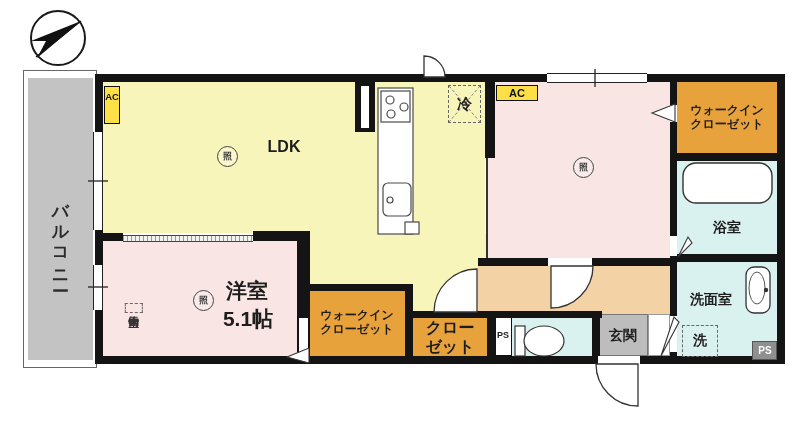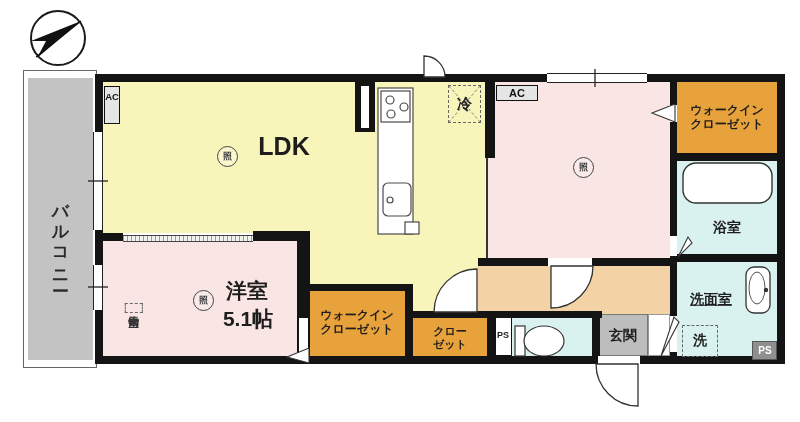--- a/index.html
+++ b/index.html
@@ -14,21 +14,21 @@
   .win-h{border-top:1.4px solid #222;border-bottom:1.4px solid #222;}
   .win-v{border-left:1.4px solid #222;border-right:1.4px solid #222;}
   .slide{position:absolute;z-index:35;box-sizing:border-box;
          background:repeating-linear-gradient(90deg,#9a9a9a 0 1px,#f1f1ee 1px 4px);
          border-top:1.2px solid #444;border-bottom:1.2px solid #444;}
   .lbl{position:absolute;transform:translate(-50%,-50%);font-weight:bold;color:#1d1d1d;
        white-space:nowrap;z-index:50;text-align:center;line-height:1.18;}
   .light{position:absolute;width:19px;height:19px;border:1.2px solid #444;border-radius:50%;
          font-size:9px;line-height:19px;text-align:center;color:#333;z-index:50;
          background:rgba(255,255,255,.25);font-weight:bold;}
-  .tagbox{position:absolute;border:1.5px solid #111;background:#e5e5e5;text-align:center;
+  .tagbox{position:absolute;border:1.5px solid #111;background:#fde047;text-align:center;
           font-weight:bold;color:#111;z-index:45;box-sizing:border-box;}
   .dashbox{position:absolute;border:1.6px dashed #666;display:flex;align-items:center;
            justify-content:center;font-weight:bold;color:#222;z-index:45;box-sizing:border-box;}
   .vtext{writing-mode:vertical-rl;}
   svg.fixtures{position:absolute;left:0;top:0;z-index:40;pointer-events:none;}
 </style>
 </head>
 <body>
 
 <div id="plan">
@@ -139,40 +139,40 @@
     </g>
   </svg>
 
   <div class="tagbox" style="left:104px;top:86px;width:16px;height:38px;font-size:9.5px;line-height:1.7;word-break:break-all;padding-top:2px;">AC</div>
   <div class="tagbox" style="left:496px;top:85px;width:42px;height:16px;font-size:11px;line-height:14px;">AC</div>
   <div class="dashbox" style="left:448px;top:85px;width:33px;height:38px;font-size:15px;">冷</div>
   <div class="dashbox" style="left:682px;top:325px;width:36px;height:32px;font-size:14px;">洗</div>
   <div class="lbl" style="left:503px;top:336px;font-size:9px;width:12px;white-space:normal;word-break:break-all;line-height:1.5;">PS</div>
   <div class="lbl" style="left:765px;top:351px;font-size:10px;color:#fff;z-index:50;">PS</div>
 
-  <div class="lbl" style="left:284px;top:147px;font-size:25px;">LDK</div>
+  <div class="lbl" style="left:284px;top:147px;font-size:16px;">LDK</div>
   <div class="light" style="left:217px;top:146px;">照</div>
 
   <div class="light" style="left:573px;top:157px;">照</div>
 
   <div class="lbl" style="left:247px;top:291px;font-size:21px;">洋室</div>
   <div class="lbl" style="left:248px;top:319px;font-size:21px;">5.1帖</div>
   <div class="light" style="left:193px;top:290px;">照</div>
   <div class="lbl vtext" style="left:134px;top:308px;font-size:10.5px;border:1.2px dashed #666;padding:4px 2px;color:#333;">室内物干</div>
 
   <div class="lbl" style="left:727px;top:117px;font-size:12px;">
     <span>ウォークイン</span><br>
     <span>クローゼット</span>
   </div>
   <div class="lbl" style="left:357px;top:322px;font-size:12px;">
     <span>ウォークイン</span><br>
     <span>クローゼット</span>
   </div>
-  <div class="lbl" style="left:450px;top:338px;font-size:11px;">
+  <div class="lbl" style="left:450px;top:338px;font-size:16px;">
     <span>クロー</span><br>
     <span>ゼット</span>
   </div>
 
   <div class="lbl" style="left:727px;top:227px;font-size:14px;">浴室</div>
-  <div class="lbl" style="left:711px;top:299px;font-size:14px;text-decoration:underline;">洗面室</div>
+  <div class="lbl" style="left:711px;top:299px;font-size:14px;">洗面室</div>
   <div class="lbl" style="left:623px;top:335px;font-size:14px;">玄関</div>
 
 </div>
 
 </body></html>

